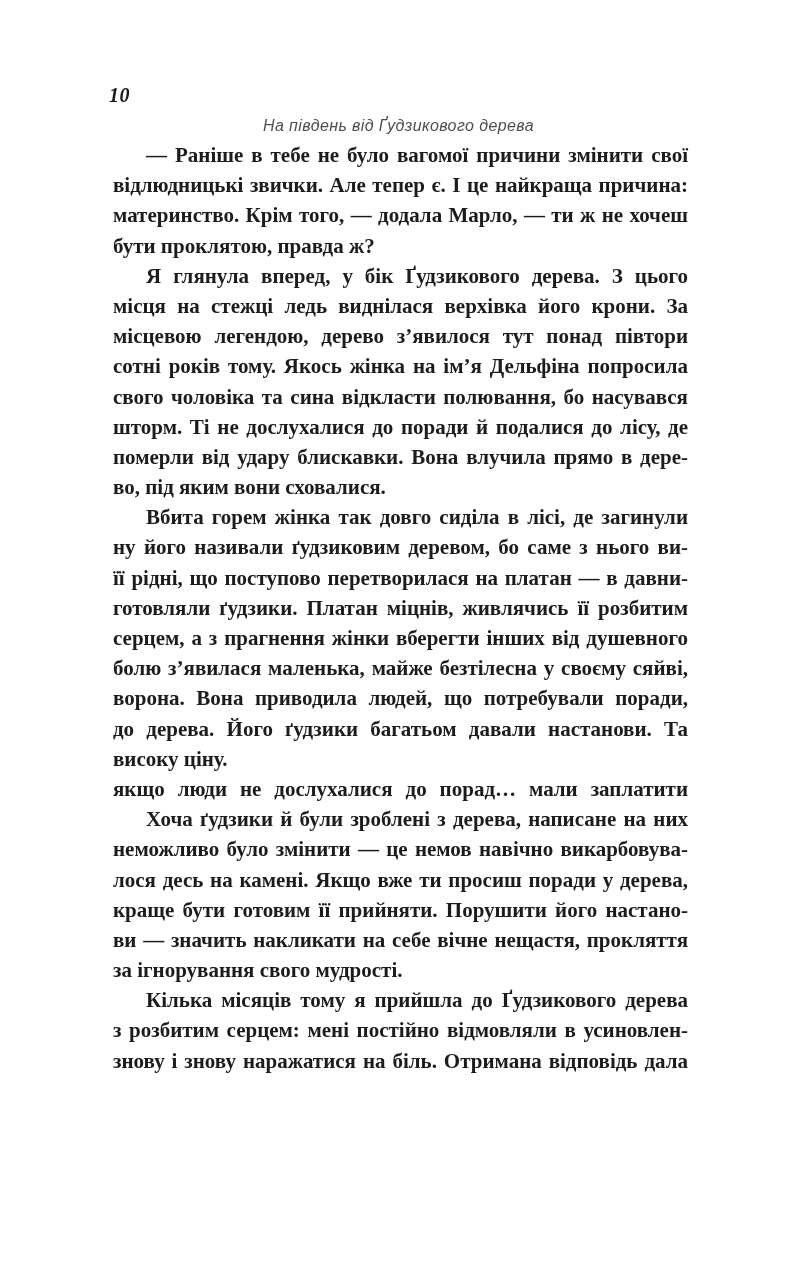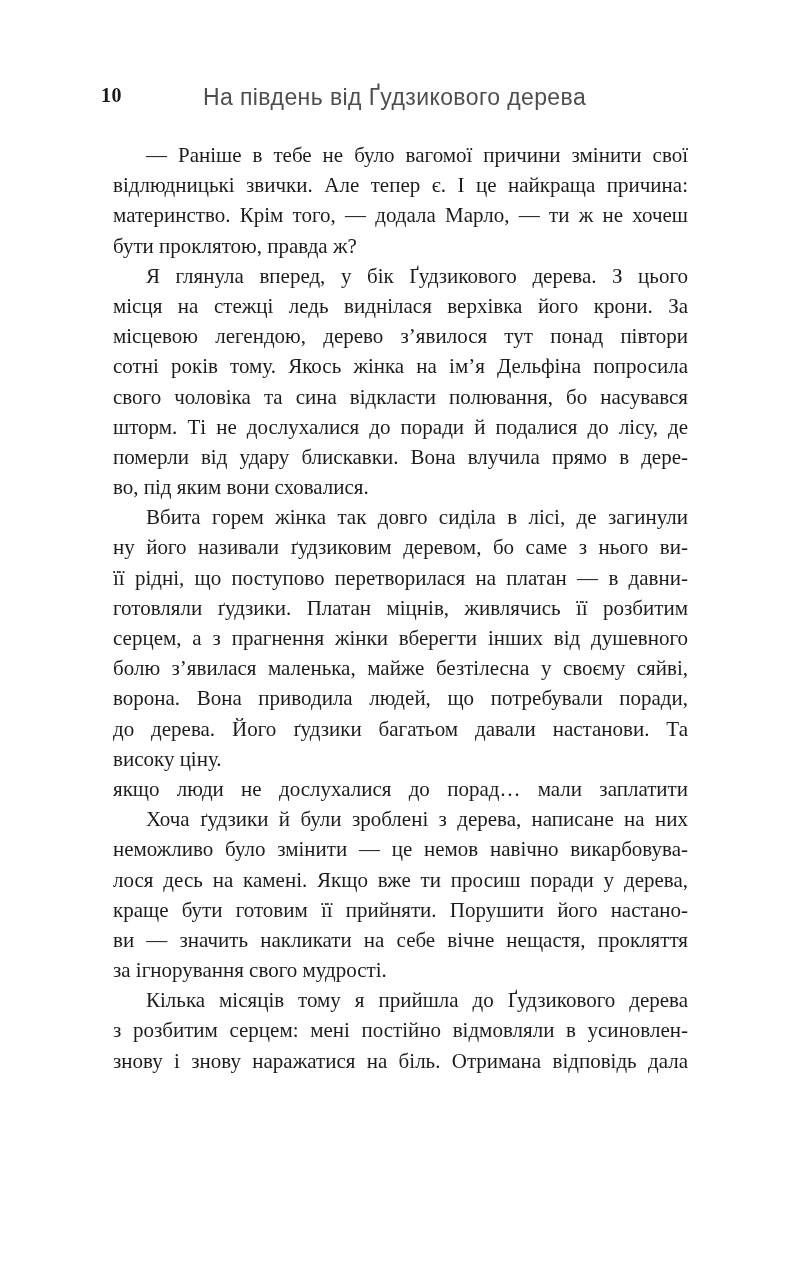--- a/index.html
+++ b/index.html
@@ -10,47 +10,49 @@
     overflow: hidden;
     position: relative;
   }
   .page {
     position: absolute; inset: 0;
     background: var(--bg, #ffffff);
   }
   
   .page-header {
     position: absolute;
-    top: 84px; left: 101px; right: 112px;
+    top: 84px; left: 109px; right: 112px;
     height: 24px;
+    font-style: italic;
   }
   .page-number {
     position: absolute; left: 0; top: 0;
     font-family: "Liberation Serif", serif;
     font-size: 20px; font-weight: 600;
     color: var(--pagenum, #1b1b1b);
     letter-spacing: 0.5px;
   }
   .running-head {
     display: block;
     text-align: center;
     font-family: "Liberation Sans", sans-serif;
-    font-size: 23px; font-weight: 400;
+    font-size: 16px; font-weight: 400;
     color: var(--head, #4e4e4e);
     letter-spacing: 0.4px;
+    margin-top: 33px;
   }
   
   .text-block {
     position: absolute;
     top: 140px; left: 113px; width: 575px;
     font-size: 21px;
     color: var(--ink, #1c1c1c);
     line-height: 30.2px;
   }
-  .para { margin: 0; padding: 0; }
+  .para { margin: 0; padding: 0; font-weight: bold; }
   .line {
     display: block;
     height: 30.2px;
     text-align: justify;
     text-align-last: justify;
     white-space: nowrap;
   }
   .line.first { text-indent: 33px; }
   .line.para-end { text-align-last: left; white-space: normal; }
 </style>

